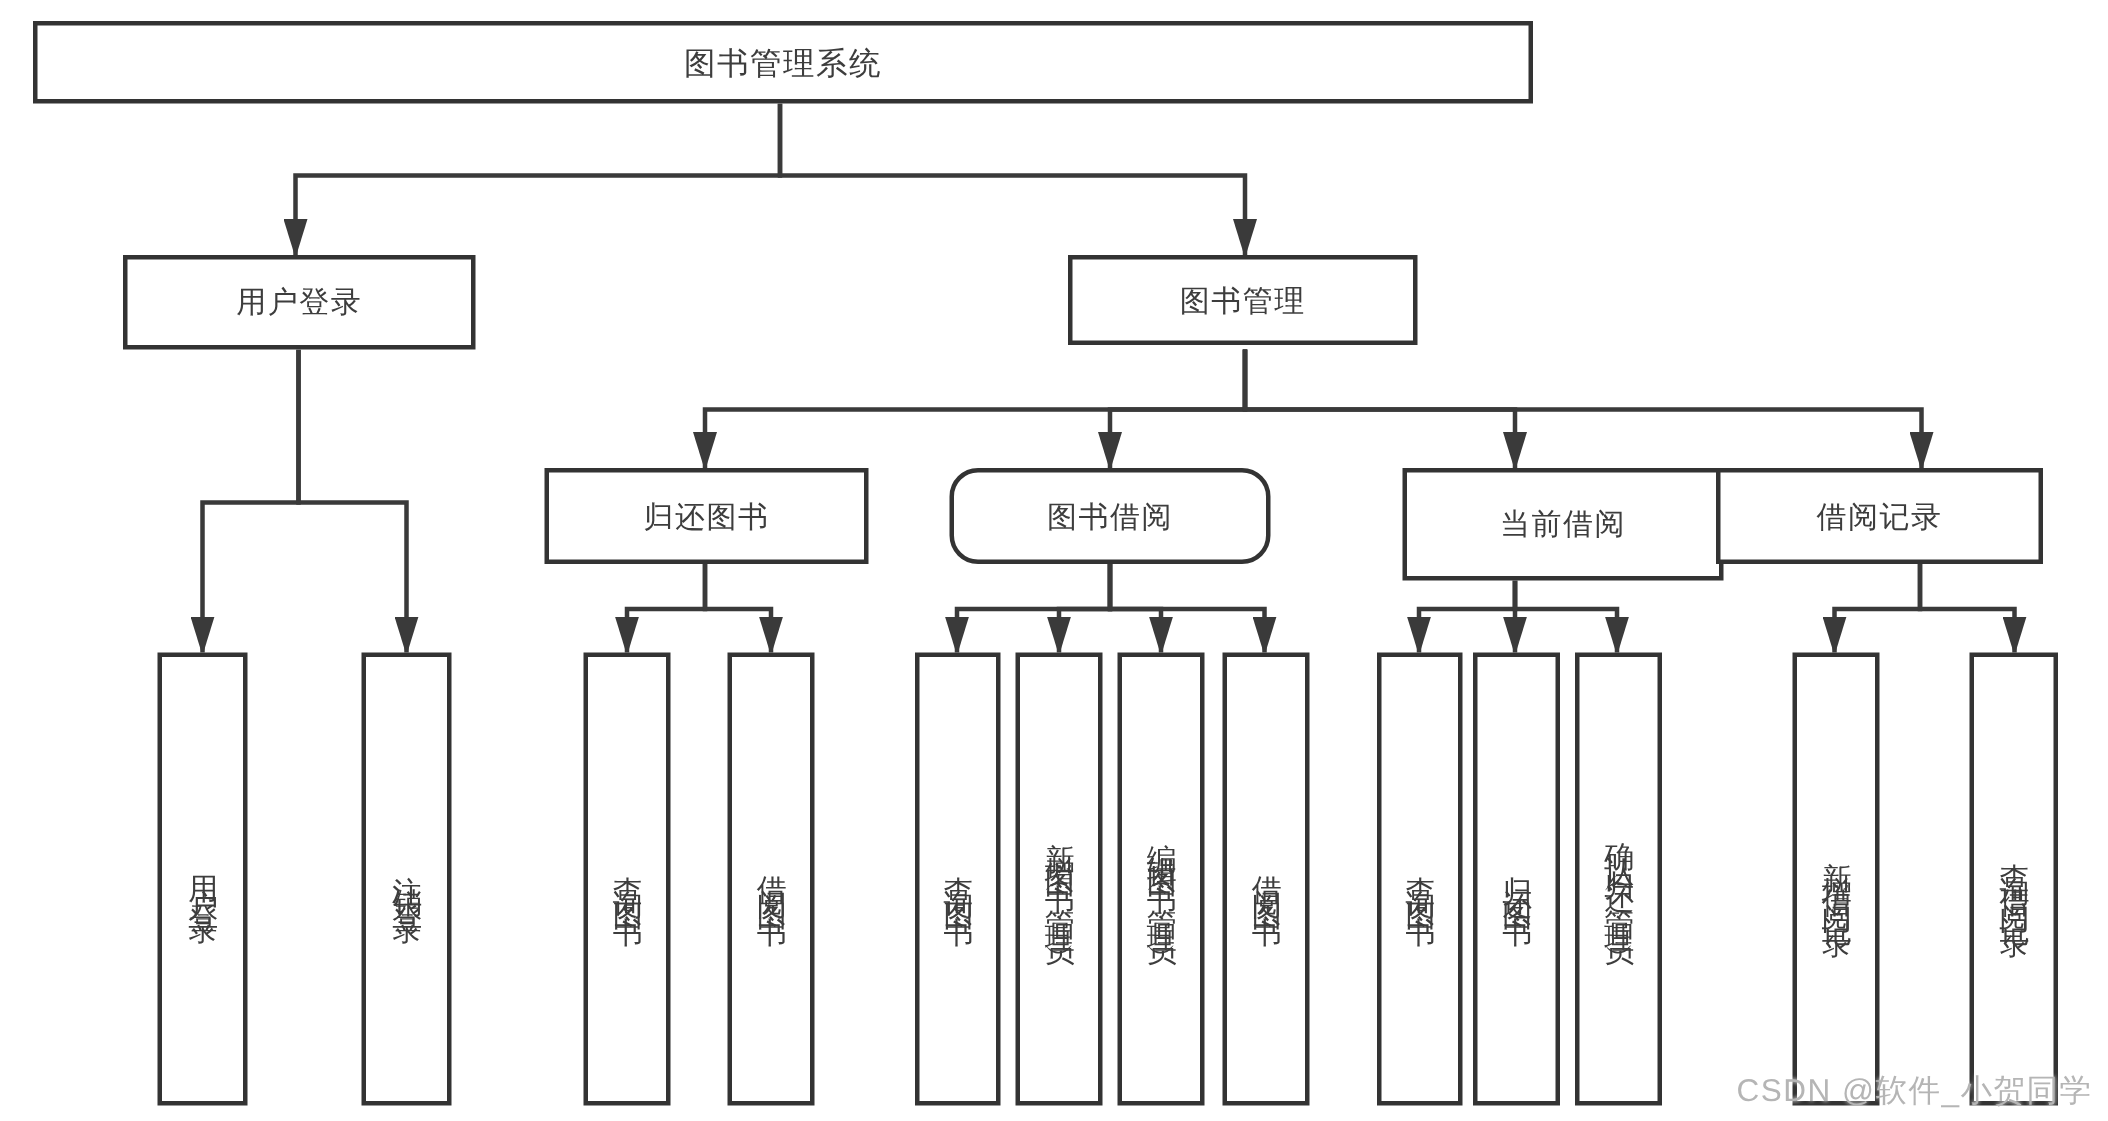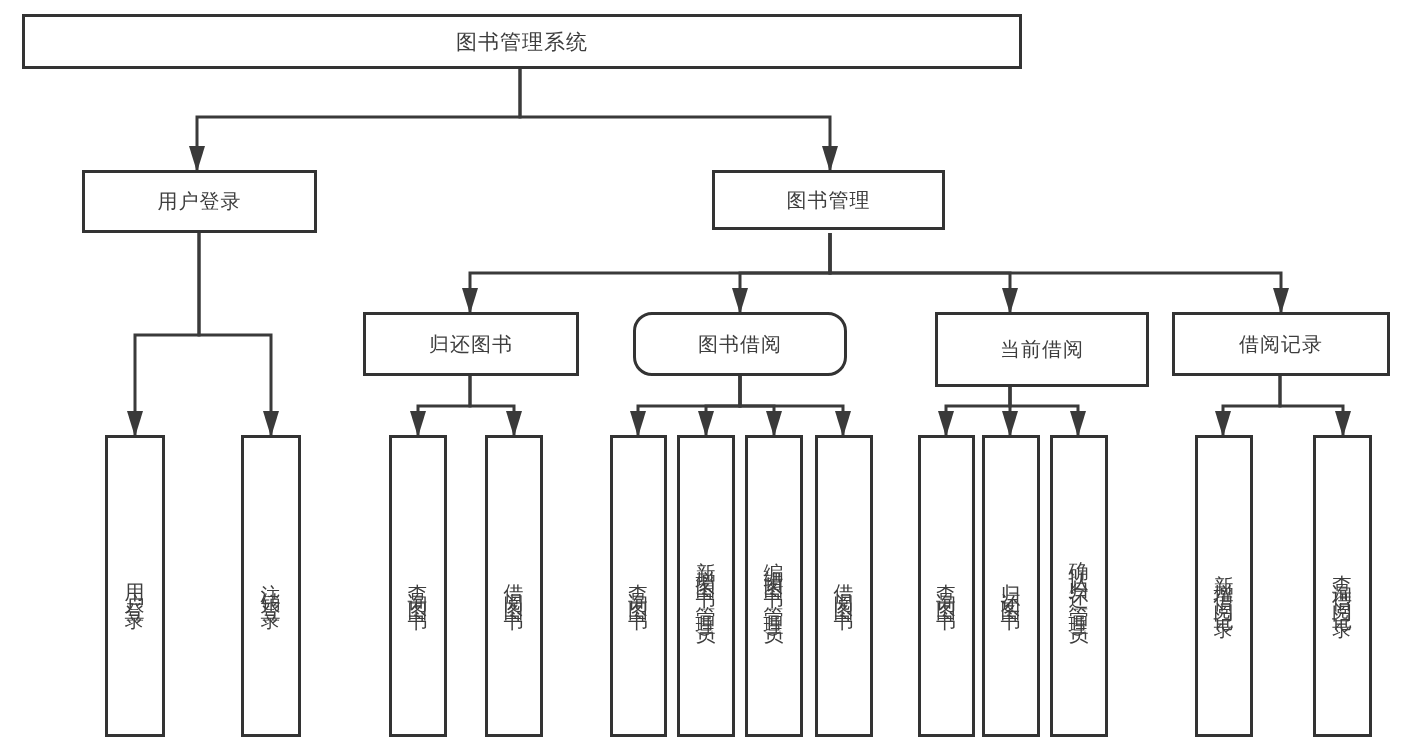--- a/index.html
+++ b/index.html
@@ -112,21 +112,21 @@
       </div>
       <div class="node horizontal" style="left: 363px; top: 312px; width: 216px; height: 64px;">
         <span class="node-label">归还图书</span>
       </div>
       <div class="node horizontal" style="left: 633px; top: 312px; width: 214px; height: 64px; border-radius: 19px;">
         <span class="node-label">图书借阅</span>
       </div>
       <div class="node horizontal" style="left: 903px; top: 312px; width: 214px; height: 75px; margin-left: 32px;">
         <span class="node-label">当前借阅</span>
       </div>
-      <div class="node horizontal" style="left: 1172px; top: 312px; width: 218px; height: 64px;">
+      <div class="node horizontal" style="left: 1144px; top: 312px; width: 218px; height: 64px;">
         <span class="node-label">借阅记录</span>
       </div>
       <div class="node vertical" style="left: 105px; top: 435px; width: 60px; height: 302px;">
         <span class="node-label">用户登录</span>
       </div>
       <div class="node vertical" style="left: 241px; top: 435px; width: 60px; height: 302px;">
         <span class="node-label">注销登录</span>
       </div>
       <div class="node vertical" style="left: 389px; top: 435px; width: 58px; height: 302px;">
         <span class="node-label">查询图书</span>
@@ -155,13 +155,14 @@
       <div class="node vertical" style="left: 1050px; top: 435px; width: 58px; height: 302px;">
         <span class="node-label">确认归还（管理员）</span>
       </div>
       <div class="node vertical" style="left: 1195px; top: 435px; width: 58px; height: 302px;">
         <span class="node-label">新增借阅记录</span>
       </div>
       <div class="node vertical" style="left: 1313px; top: 435px; width: 59px; height: 302px;">
         <span class="node-label">查询借阅记录</span>
       </div>
     </div>
+  <div id="watermark">CSDN @软件_小贺同学</div>
 </div>
 
 </body></html>

